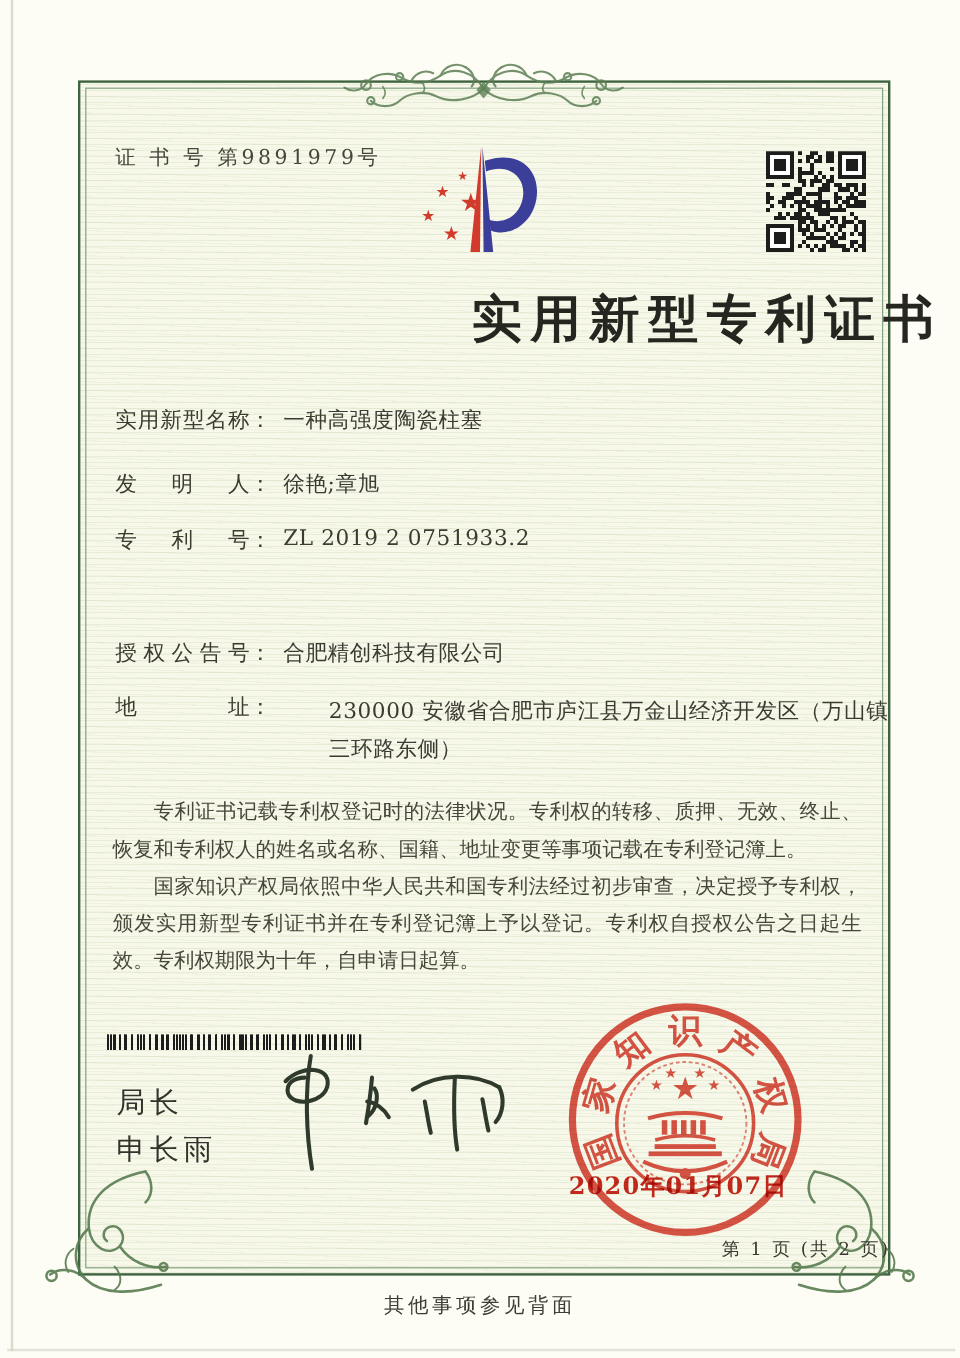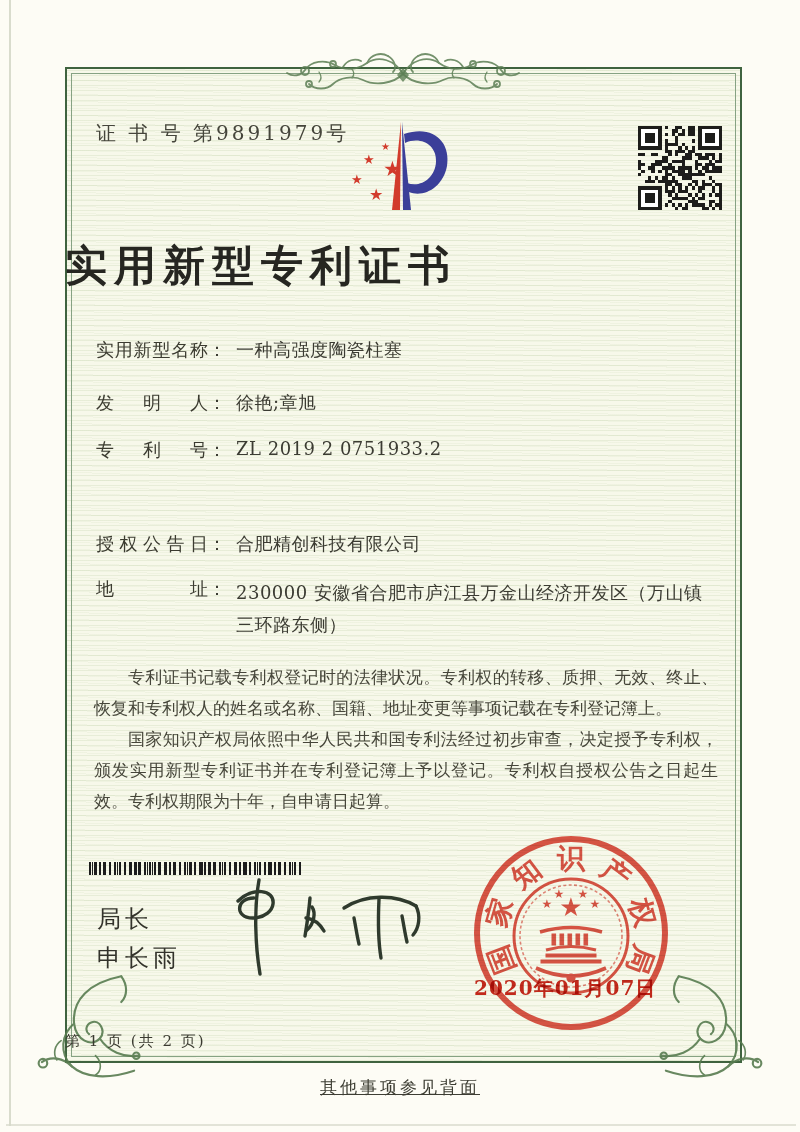--- a/index.html
+++ b/index.html
@@ -27,36 +27,36 @@
   }
   .frame-inner {
     position:absolute; left:71px; top:73px; width:665px; height:984px;
     border:1px solid #86a283;
   }
   .orn { position:absolute; }
   .orn-top { left:283px; top:38px; width:240px; height:62px; }
   .orn-bl { left:28px; top:972px; width:120px; height:118px; }
   .orn-br { left:652px; top:972px; width:120px; height:118px; transform:scaleX(-1); }
 
-  .cert-no { position:absolute; left:96px; top:120px; font-size:20px; letter-spacing:3px; color:#45453b; }
+  .cert-no { position:absolute; left:96px; top:120px; font-size:17px; letter-spacing:3px; color:#45453b; }
   .logo { position:absolute; left:341px; top:114px; width:126px; height:104px; }
   .qr { position:absolute; left:638px; top:126px; width:84px; height:84px; }
   .qr svg { width:100%; height:100%; }
 
   .title {
     position:absolute; left:65px; top:238px; width:720px;
-    text-align:left; font-size:42px; font-weight:600;
+    text-align:right; font-size:42px; font-weight:600;
     letter-spacing:7px; color:#262621;
   }
   .frow { position:absolute; left:96px; font-size:18px; white-space:nowrap; }
   .frow .flabel { display:inline-block; width:112px; text-align:justify; text-align-last:justify; vertical-align:top; color:#3b3b30; }
   .frow .fcolon { display:inline-block; margin-right:10px; vertical-align:top; }
   .frow .fvalue { display:inline-block; vertical-align:top; letter-spacing:.5px; }
   .frow.addr { white-space:normal; }
-  .frow.addr .fvalue { width:474px; line-height:1.78; }
+  .frow.addr .fvalue { width:474px; line-height:1.78;margin-left:38px; }
   .frow2 { position:absolute; left:385px; font-size:18px; white-space:nowrap; }
   .frow2 .flabel { display:inline-block; width:112px; text-align:justify; text-align-last:justify; }
   .frow2 .fcolon { display:inline-block; margin-right:10px; }
 
   .paras { position:absolute; left:94px; top:662px; width:624px; font-size:17px; line-height:31px; color:#46463a; text-align:justify; }
   .paras p { text-indent:2em; }
 
   .barcode {
     position:absolute; left:89px; top:862px; width:212px; height:13px;
     background-image:
@@ -64,22 +64,22 @@
       repeating-linear-gradient(90deg,#1c1c1c 0 1px,transparent 1px 7px),
       repeating-linear-gradient(90deg,transparent 0 3px,#1c1c1c 3px 4px,transparent 4px 11px);
   }
   .signer-title { position:absolute; left:97px; top:903px; font-size:24px; letter-spacing:4px; color:#33332b; font-family:"DejaVu Sans","Liberation Sans",sans-serif; }
   .signer-name  { position:absolute; left:97px; top:942px; font-size:24px; letter-spacing:4px; color:#33332b; font-family:"DejaVu Sans","Liberation Sans",sans-serif; }
   .signature { position:absolute; left:213px; top:868px; width:235px; height:112px; }
 
   .seal { position:absolute; left:470px; top:832px; width:202px; height:202px; mix-blend-mode:multiply; }
   .seal-date { position:absolute; left:474px; top:975px; width:200px; font-size:20px; font-weight:700; color:#c92a1d; letter-spacing:1px; mix-blend-mode:multiply; }
 
-  .page-num { position:absolute; left:65px; top:1032px; width:677px; text-align:left; font-size:15px; color:#3a3a30; letter-spacing:2px; }
-  .back-note { position:absolute; left:0; top:1076px; width:800px; text-align:center; font-size:17px; color:#3d3d33; letter-spacing:3px;text-decoration:underline; }
+  .page-num { position:absolute; left:65px; top:1032px; width:677px; text-align:right; font-size:15px; color:#3a3a30; letter-spacing:2px; }
+  .back-note { position:absolute; left:0; top:1076px; width:800px; text-align:center; font-size:17px; color:#3d3d33; letter-spacing:3px; }
 </style>
 </head>
 <body>
 
 <div class="page">
 
   <div class="paper-edge-left"></div>
   <div class="paper-edge-bottom"></div>
 
   <div class="guilloche"></div>
@@ -385,21 +385,21 @@
   <div class="frow" style="top:391px">
     <span class="flabel">发明人</span><span class="fcolon">：</span><span class="fvalue">徐艳;章旭</span>
   </div>
   <div class="frow" style="top:338px">
     <span class="flabel">实用新型名称</span><span class="fcolon">：</span><span class="fvalue">一种高强度陶瓷柱塞</span>
   </div>
   <div class="frow" style="top:438px">
     <span class="flabel">专利号</span><span class="fcolon">：</span><span class="fvalue">ZL 2019 2 0751933.2</span>
   </div>
   <div class="frow" style="top:532px">
-    <span class="flabel">授权公告日</span><span class="fcolon">：</span><span class="fvalue">合肥精创科技有限公司</span>
+    <span class="flabel">授权公告号</span><span class="fcolon">：</span><span class="fvalue">合肥精创科技有限公司</span>
   </div>
   <div class="frow addr" style="top:577px">
     <span class="flabel">地址</span><span class="fcolon">：</span><span class="fvalue">230000 安徽省合肥市庐江县万金山经济开发区（万山镇三环路东侧）</span>
   </div>
 
   <div class="paras">
     <p>专利证书记载专利权登记时的法律状况。专利权的转移、质押、无效、终止、恢复和专利权人的姓名或名称、国籍、地址变更等事项记载在专利登记簿上。</p>
     <p>国家知识产权局依照中华人民共和国专利法经过初步审查，决定授予专利权，颁发实用新型专利证书并在专利登记簿上予以登记。专利权自授权公告之日起生效。专利权期限为十年，自申请日起算。</p>
   </div>
 

